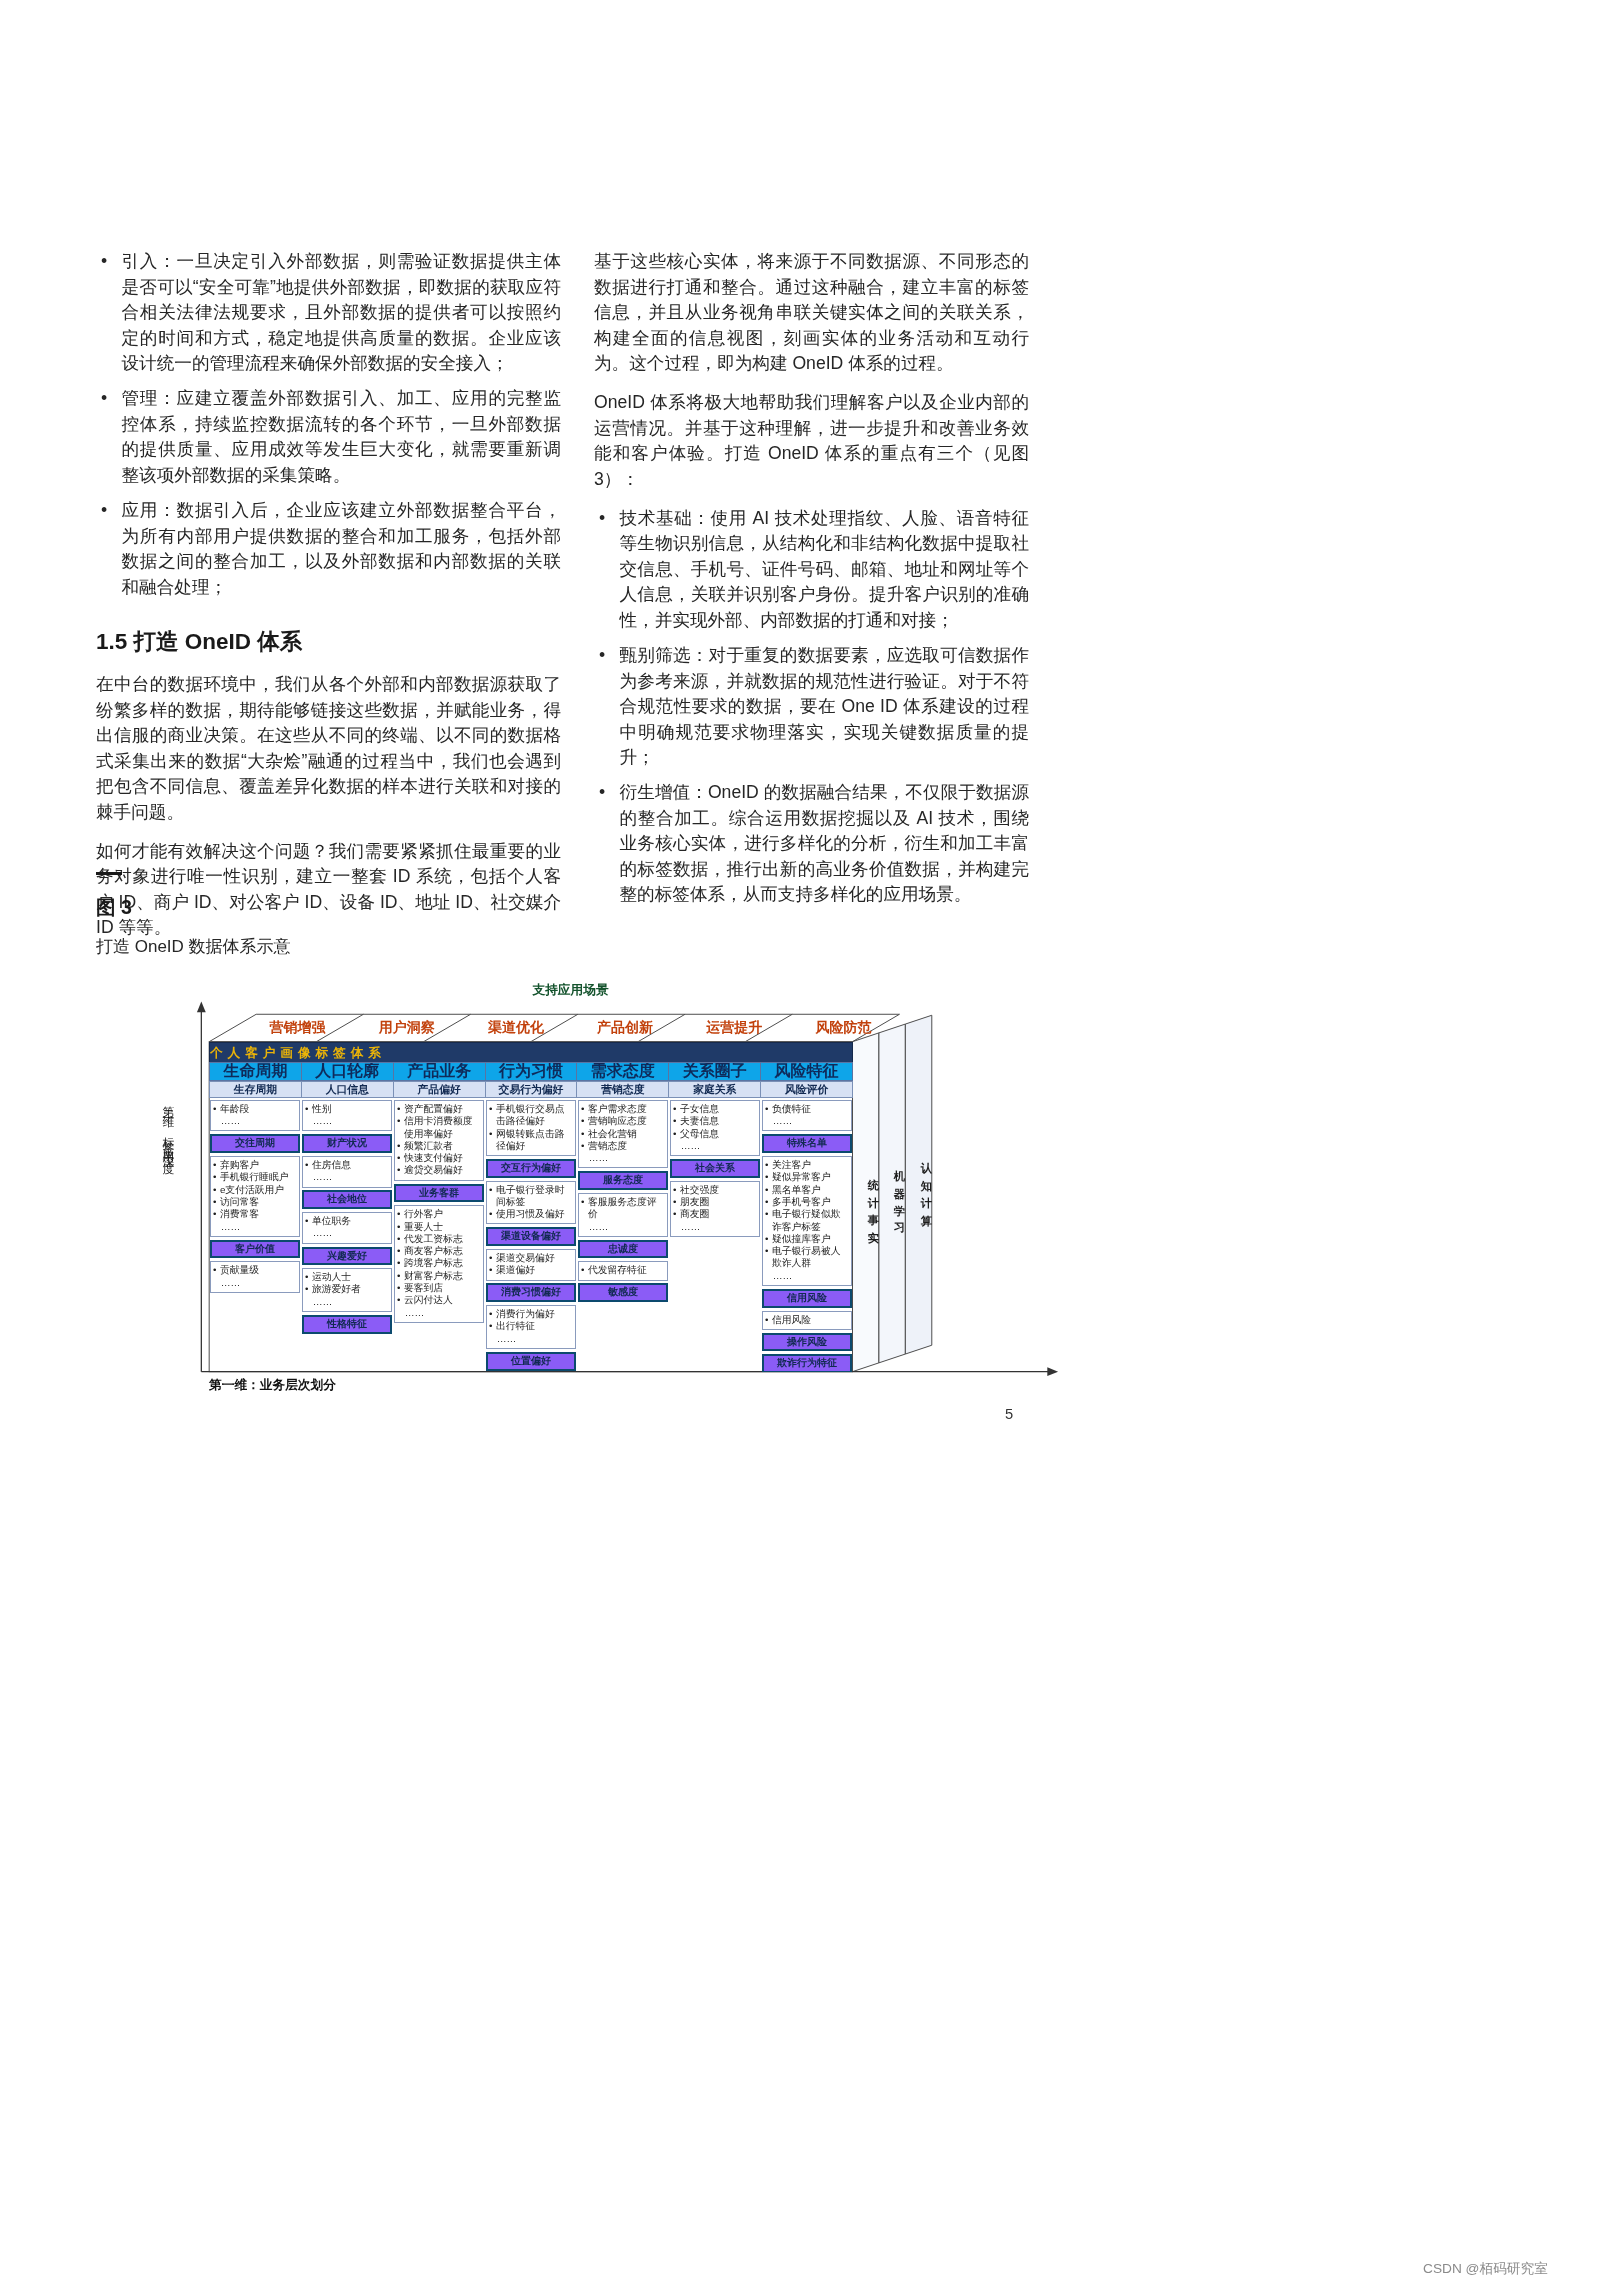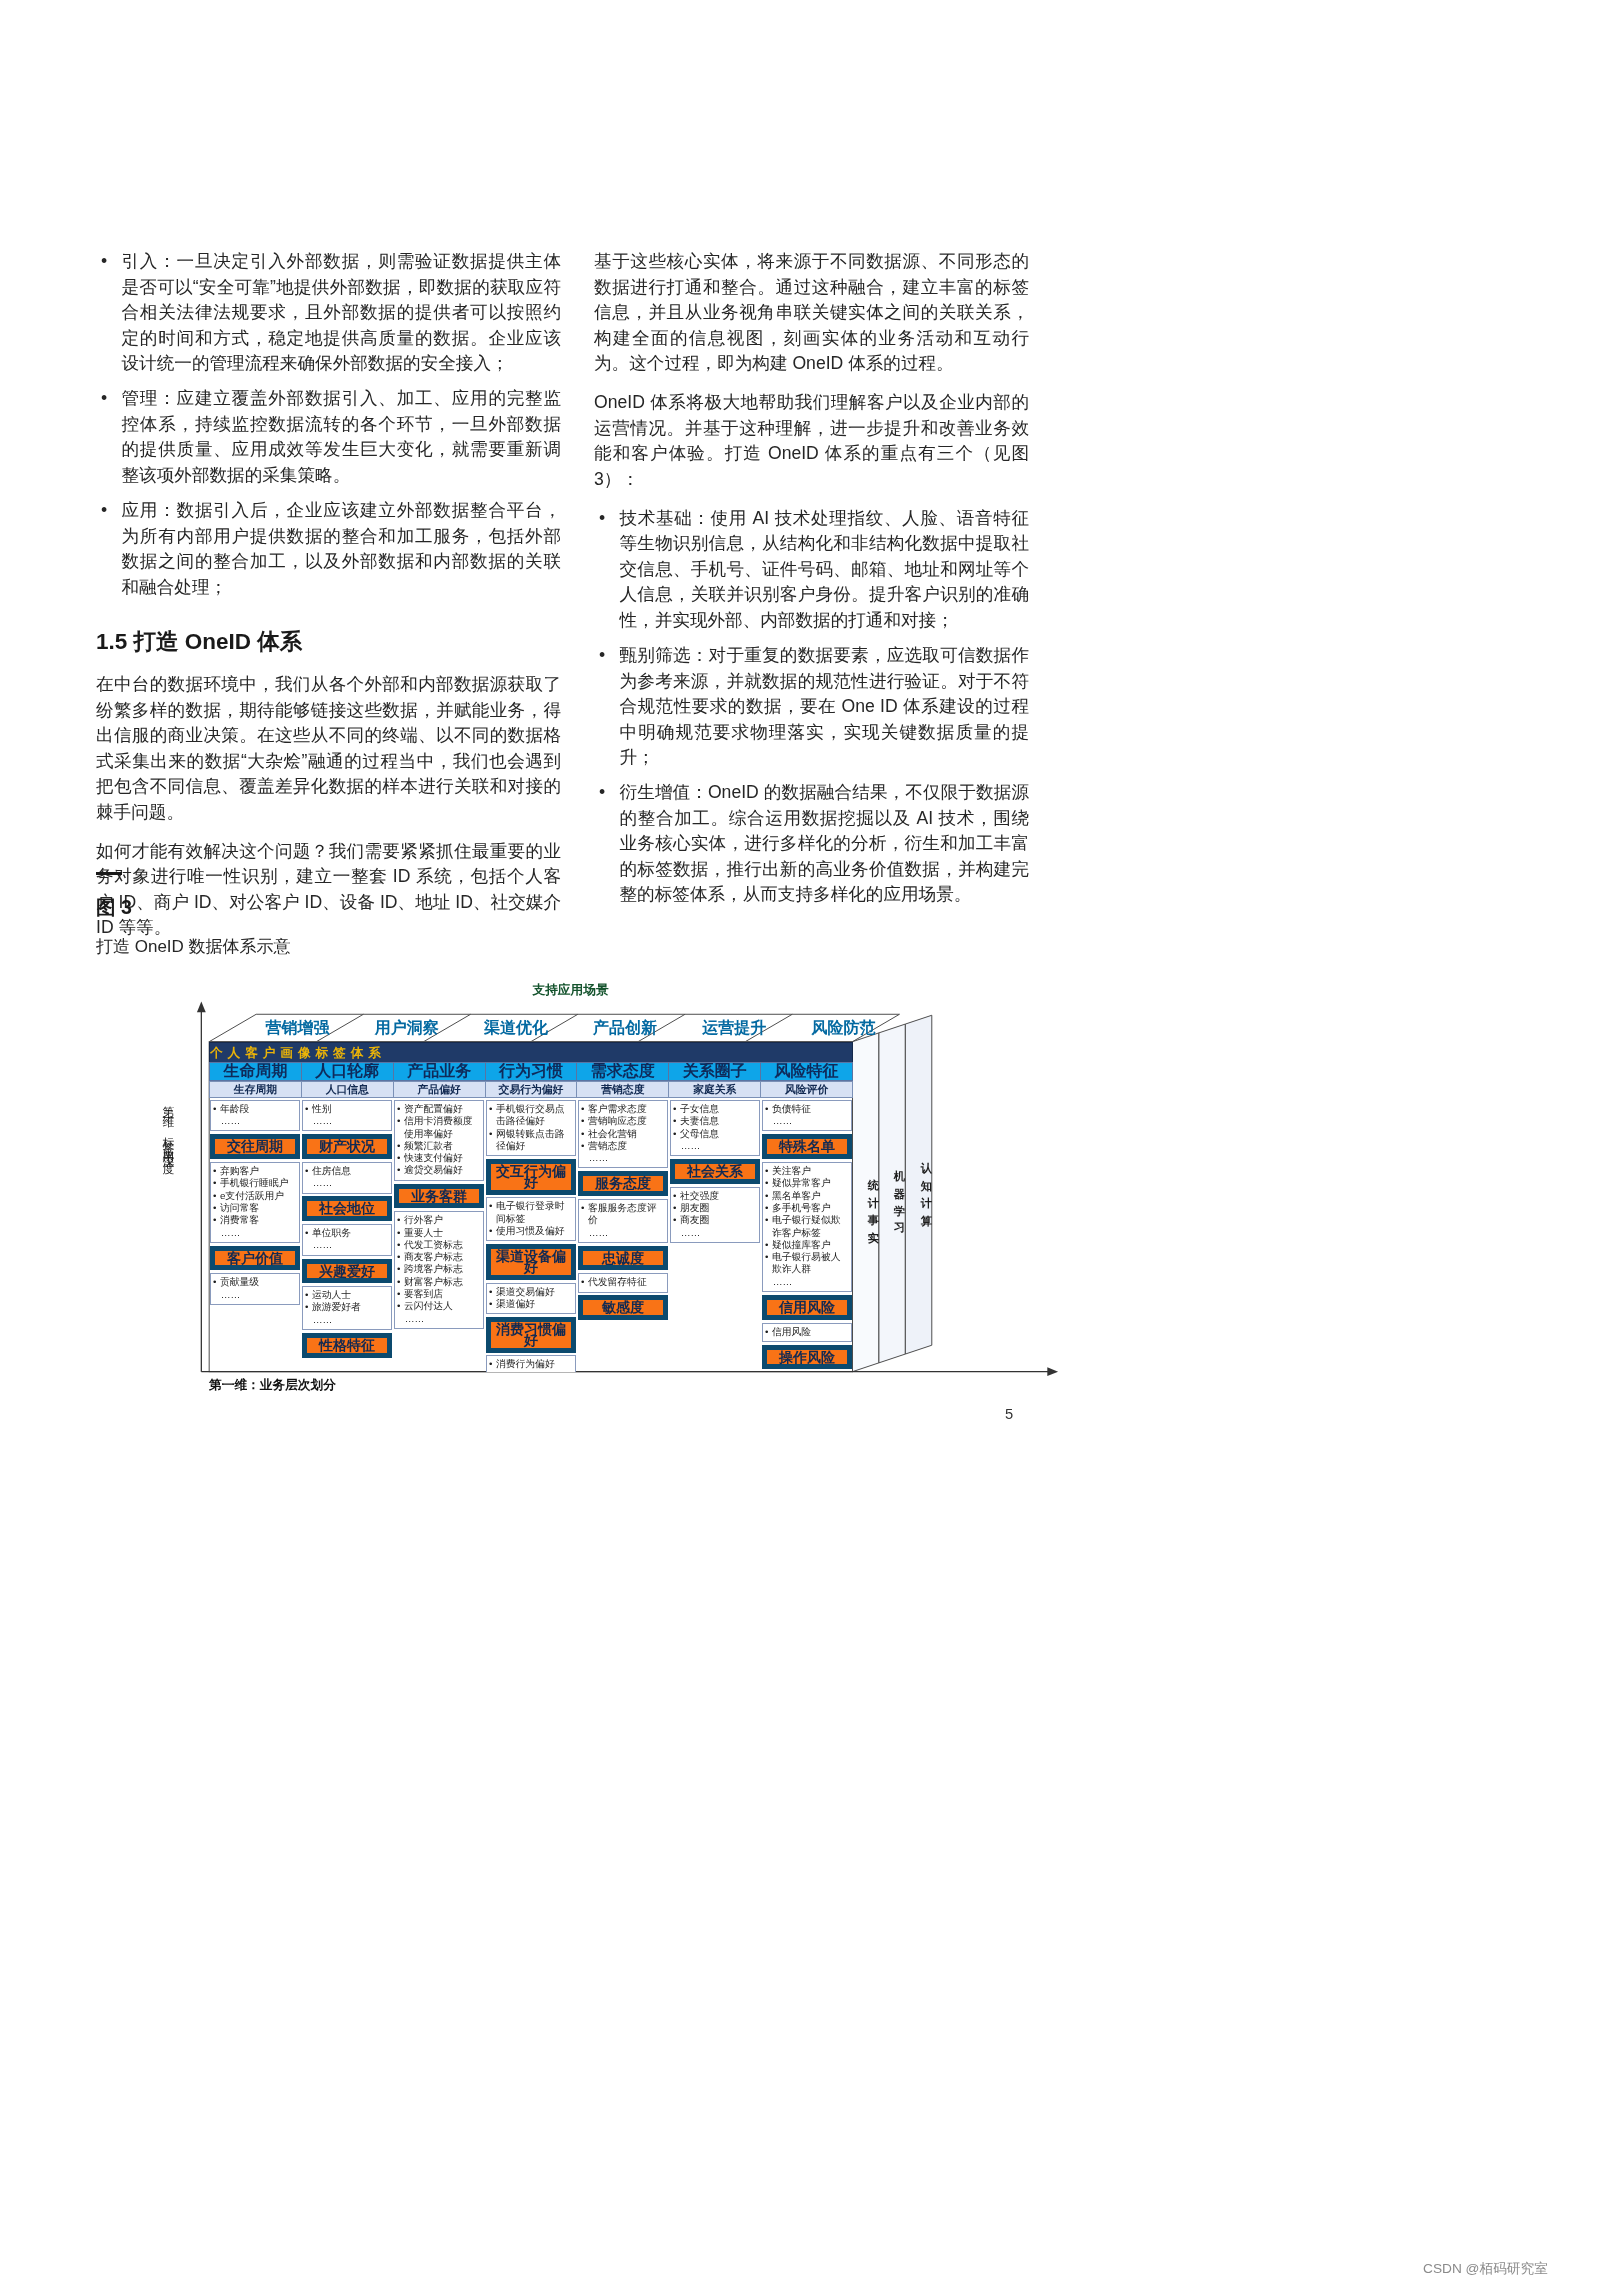--- a/index.html
+++ b/index.html
@@ -20,35 +20,35 @@
   .figure-head { position:absolute; top:872px; left:96px; }
   .figure-dash { width:25.5px; height:2.9px; background:#1a1a1a; margin-bottom:19.6px; }
   .figure-label { font-size:19.6px; font-weight:bold; color:#1a1a1a; margin-bottom:13.7px; }
   .figure-caption { font-size:17px; color:#262626; }
   
   .diagram { position:absolute; top:980px; left:98px; width:990px; height:423px; }
   .diagram svg { position:absolute; left:0; top:0; }
   .top-axis-label { position:absolute; left:111px; top:2px; width:723px; text-align:center;
     font-size:12.7px; font-weight:bold; color:#14532d; z-index:2; }
   .scenario-row { position:absolute; left:145px; top:38px; width:655px; height:19.6px; display:flex; z-index:2; }
-  .scell { flex:1; text-align:center; font-size:16px; font-weight:bold; color:#0369a1; line-height:19.6px; white-space:nowrap; }
+  .scell { flex:1; text-align:center; font-size:14px; font-weight:bold; color:#c2410c; line-height:19.6px; white-space:nowrap; }
   .banner { position:absolute; left:111px; top:62px; width:644px; height:20.6px; box-sizing:border-box;
     background:#1f3a68; color:#eab308; font-size:12.7px; font-weight:bold; letter-spacing:4.9px;
     line-height:20.6px; z-index:2; border:1px solid #16294b; }
   .hrow { position:absolute; left:111px; width:644px; display:flex; z-index:2; }
   .hrow1 { top:82px; height:18.6px; }
   .hrow2 { top:101px; height:16.7px; }
   .hc1, .hc2 { flex:1; box-sizing:border-box; text-align:center; white-space:nowrap; overflow:hidden; }
   .hc1 { background:#0ea5e9; border:1px solid #5a74a2; margin-left:-1px; font-size:16px; font-weight:bold; color:#0f2a5a; line-height:16.7px; }
   .hc2 { background:#d7e1f4; border:1px solid #7b90b6; margin-left:-1px; font-size:10.8px; font-weight:bold; color:#122a52; line-height:14.7px; }
   .hc1:first-child, .hc2:first-child { margin-left:0; }
   .dcols { position:absolute; left:111px; top:118px; width:644px; height:274px; box-sizing:border-box;
     display:flex; gap:2px; padding:0 1px; z-index:2; }
   .dcol { flex:1; min-width:0; display:flex; flex-direction:column; gap:2.9px; padding-top:2px; overflow:hidden; }
-  .sbar { background:#f97316; border:5px solid #0c4a6e; font-size:14px; font-weight:bold;
+  .sbar { background:#8b5cf6; border:2px solid #0c4a6e; font-size:10px; font-weight:bold;
     text-align:center; color:#122a52; padding:2px 1px; line-height:10.8px; flex:none; }
   .ibox { background:#ffffff; border:1px solid #8a9bbd; padding:2px 2px 2.9px 2px; flex:none; }
   .it { display:flex; font-size:9.8px; line-height:12.3px; color:#1d1d1d; text-align:left; }
   .bu { width:6.9px; flex:none; }
   .it.el { padding-left:7.8px; }
   .slab { position:absolute; width:26.5px; height:176px; writing-mode:vertical-rl; text-orientation:upright;
     letter-spacing:17.6px; font-size:11.3px; font-weight:bold; color:#1d1d1d; z-index:2; text-align:center; }
   .left-axis-label { position:absolute; left:63px; top:116px; writing-mode:vertical-rl; text-orientation:upright;
     font-size:11.8px; letter-spacing:4.9px; color:#111; z-index:2; }
   .bottom-axis-label { position:absolute; left:111px; top:397px; width:644px; text-align:left;

